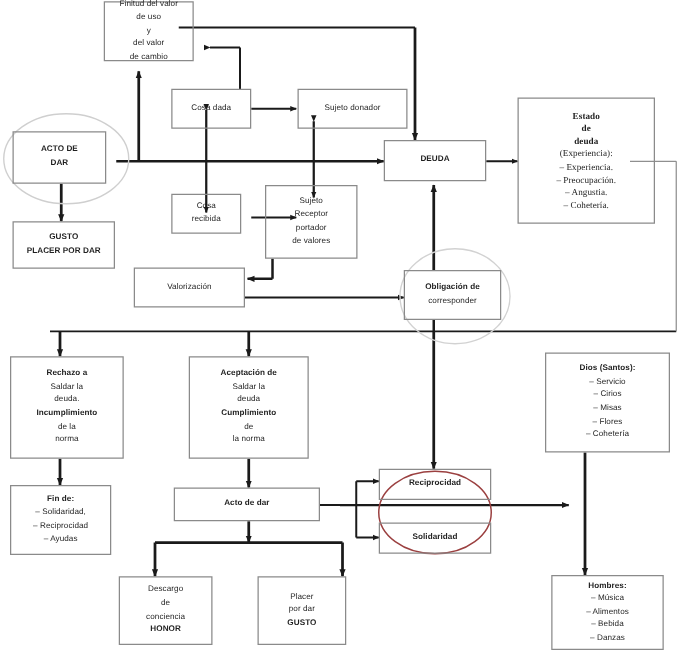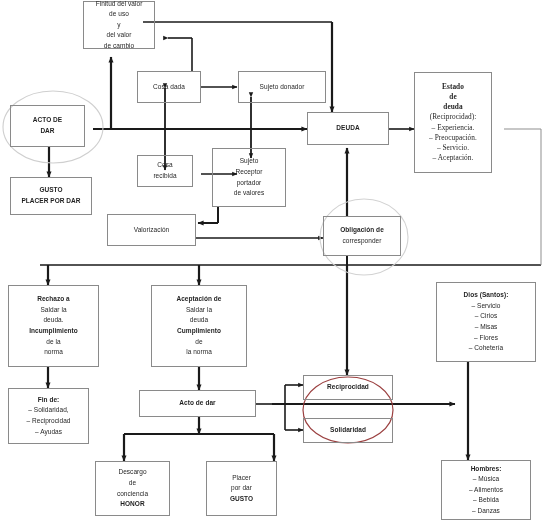--- a/index.html
+++ b/index.html
@@ -158,29 +158,29 @@
   </div>
 
   <div class="box" style="left:107px;top:214px;width:89px;height:32px;">
     <span class="ln">Valorización</span>
   </div>
 
   <div class="box b" style="left:307px;top:112px;width:82px;height:33px;">
     <span class="ln">DEUDA</span>
   </div>
 
-  <div class="box serif" style="left:414px;top:72px;width:78px;height:101px;">
+  <div class="box serif" style="left:414px;top:78px;width:110px;height:101px;">
     <span class="ln b">Estado</span>
     <span class="ln b">de</span>
     <span class="ln b">deuda</span>
-    <span class="ln">(Reciprocidad):</span>
+    <span class="ln">(Experiencia):</span>
     <span class="ln">– Experiencia.</span>
     <span class="ln">– Preocupación.</span>
-    <span class="ln">– Servicio.</span>
-    <span class="ln">– Aceptación.</span>
+    <span class="ln">– Angustia.</span>
+    <span class="ln">– Cohetería.</span>
   </div>
 
   <div class="box" style="left:323px;top:216px;width:78px;height:40px;">
     <span class="ln b">Obligación de</span>
     <span class="ln">corresponder</span>
   </div>
 
   <div class="box" style="left:8px;top:285px;width:91px;height:82px;">
     <span class="ln b">Rechazo  a</span>
     <span class="ln">Saldar la</span>

